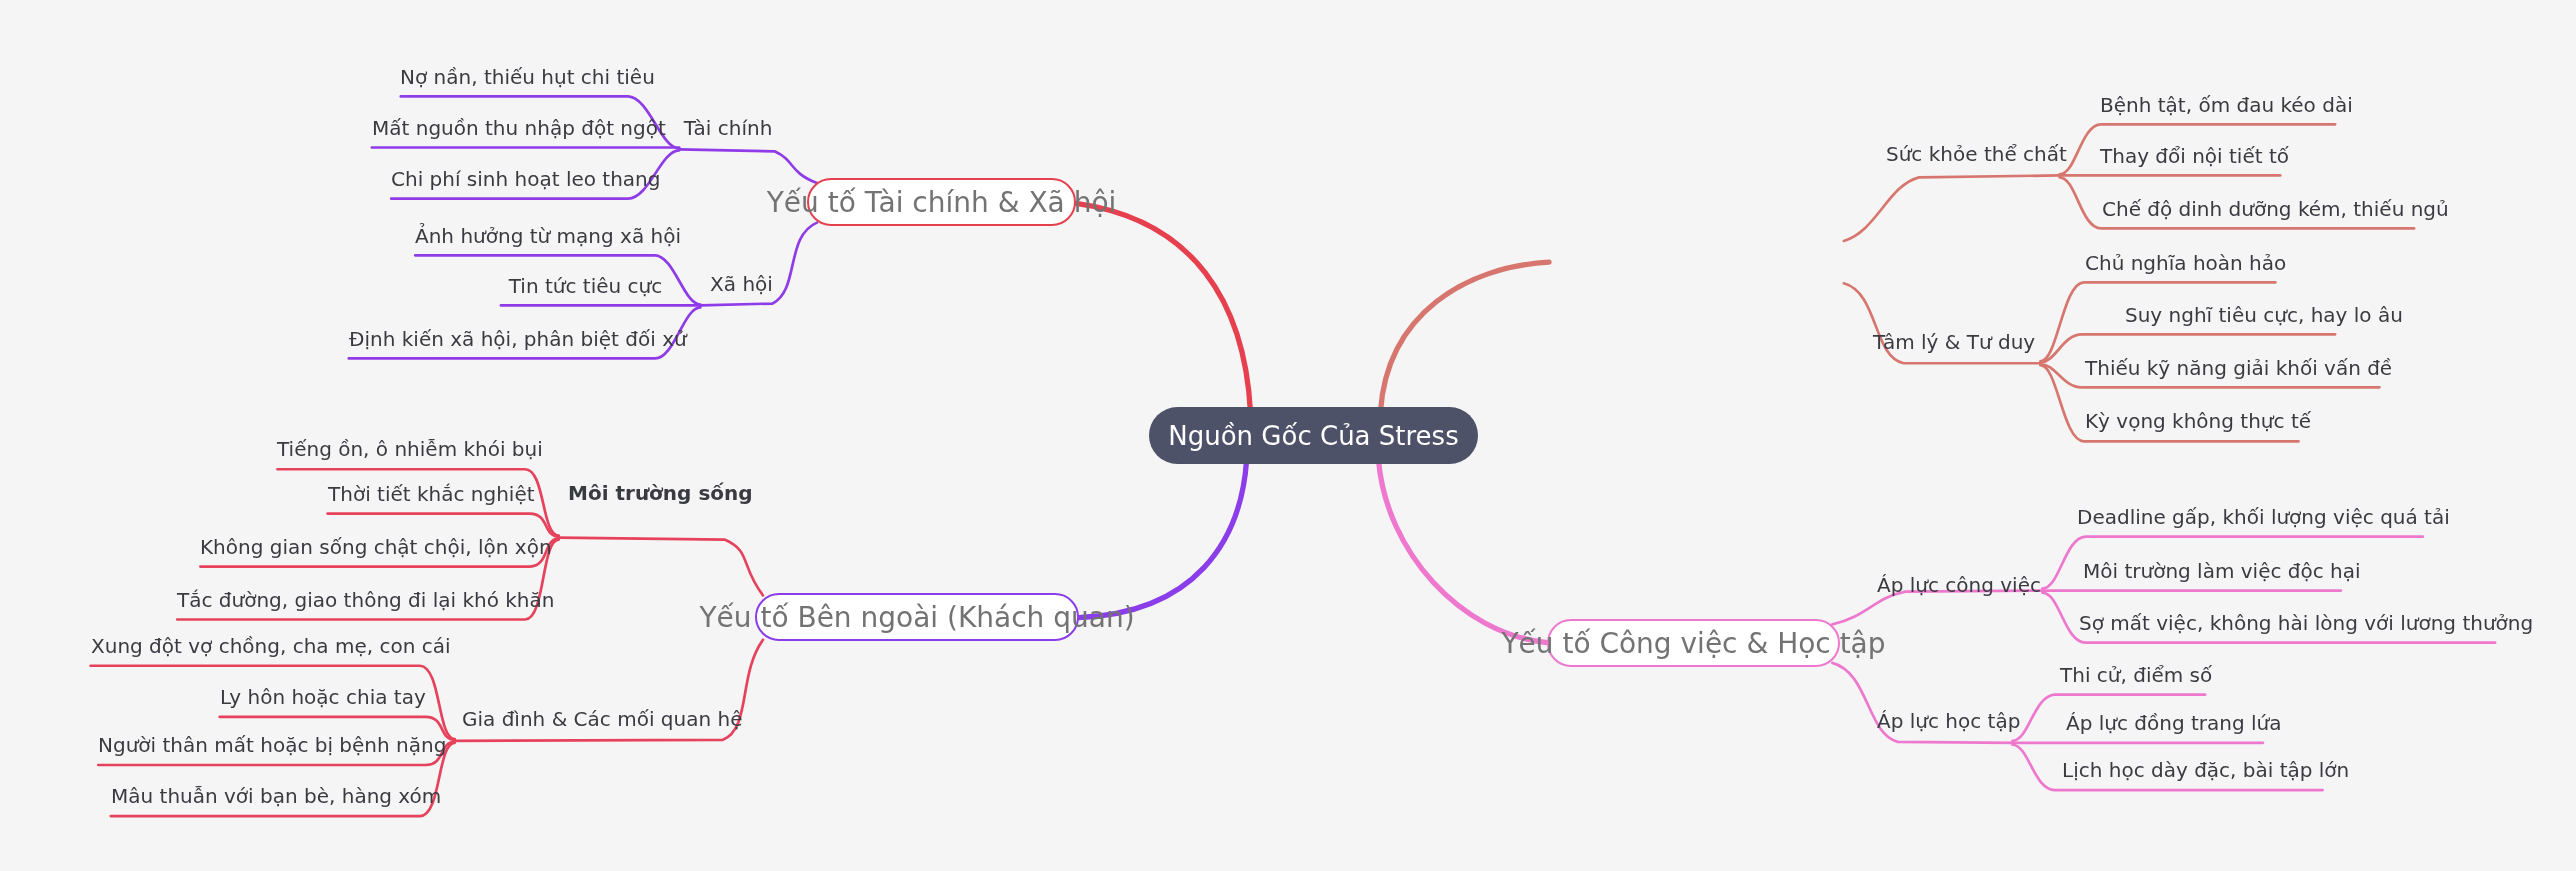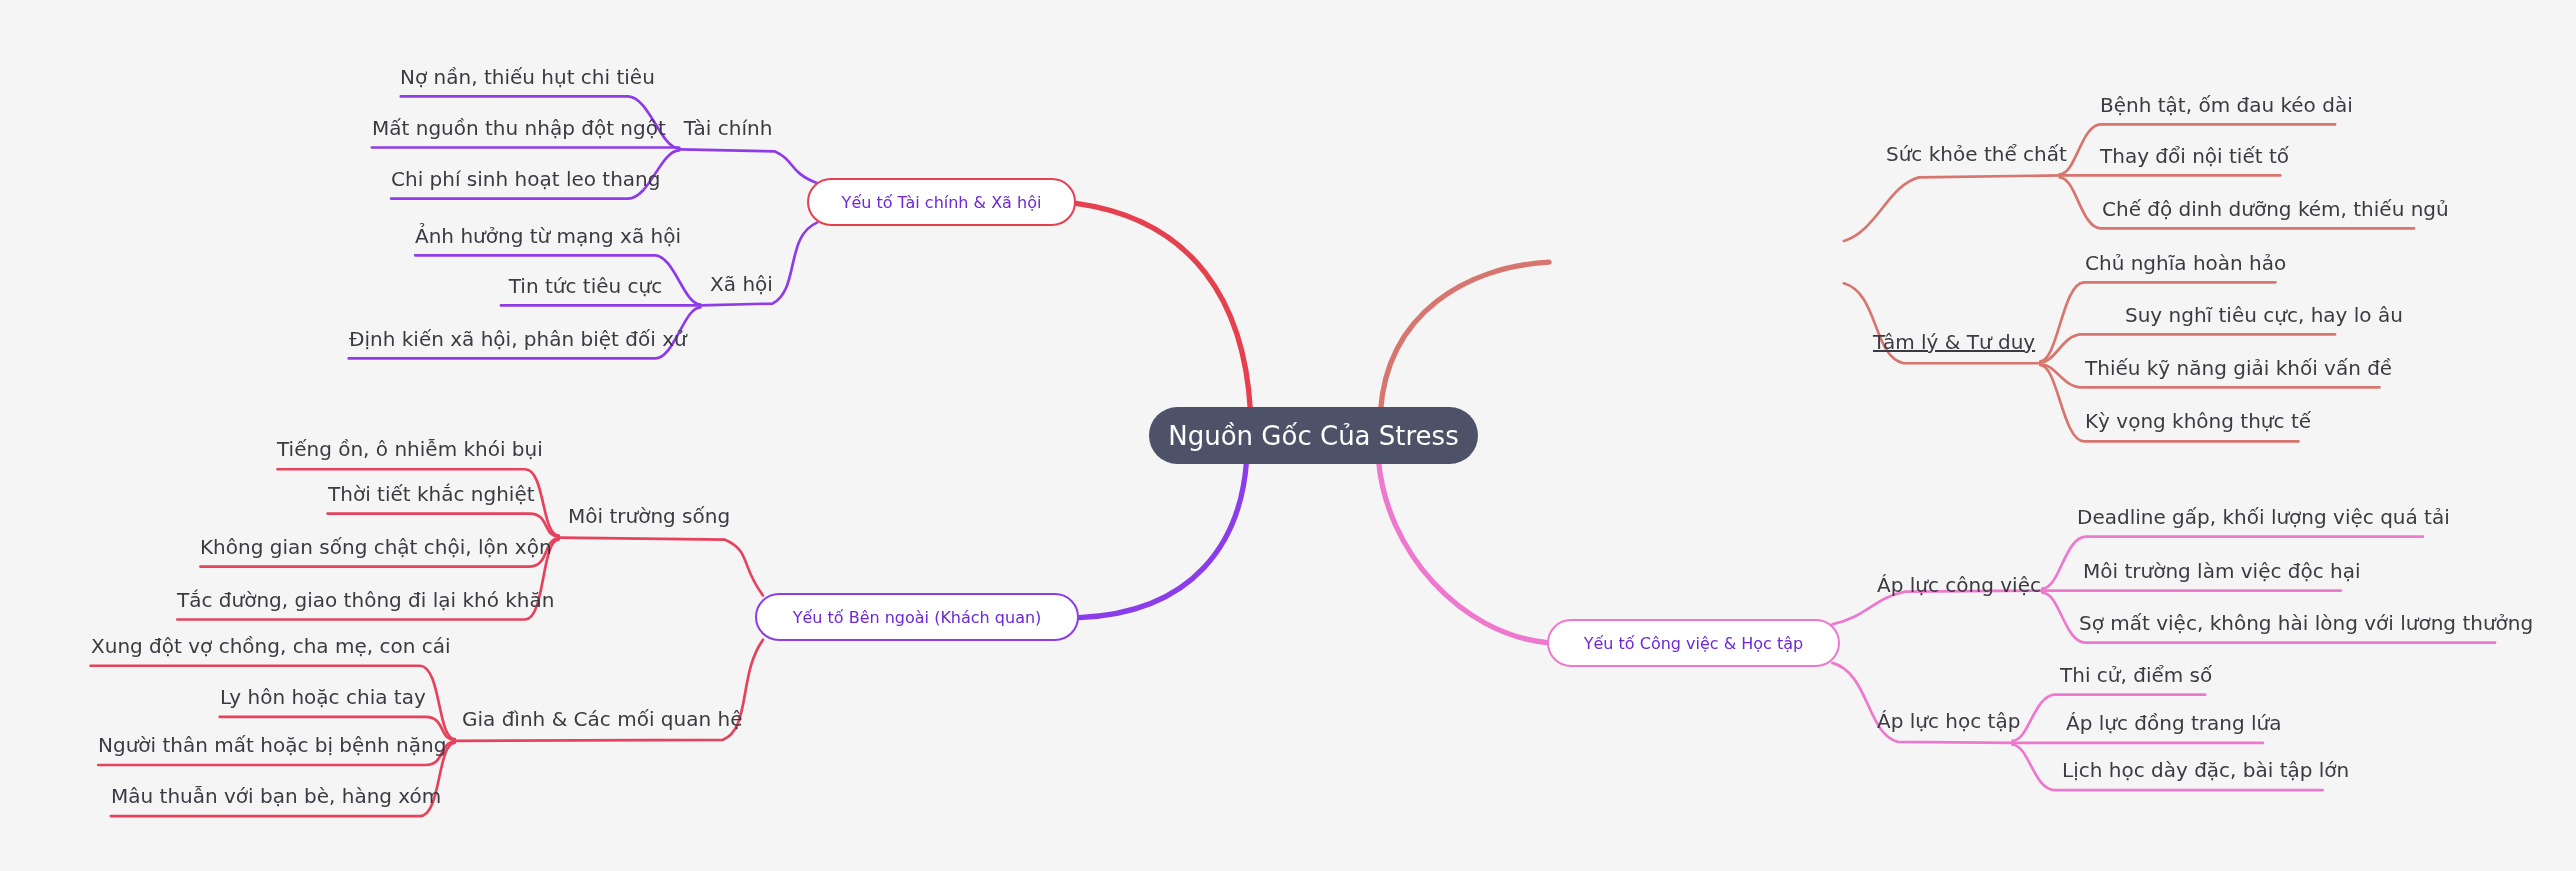--- a/index.html
+++ b/index.html
@@ -11,21 +11,21 @@
   .links path{fill:none;stroke-linecap:round;}
   .links path.thick{stroke-width:5.5px;}
   .links path.thin{stroke-width:2.8px;}
   .label{
     position:absolute;height:27px;line-height:27px;text-align:center;
     font-size:20px;color:#3a3a41;white-space:nowrap;
   }
   .pill{
     position:absolute;background:#ffffff;border:2.9px solid #888;border-radius:27px;
     display:flex;align-items:center;justify-content:center;
-    font-size:16px;color:#6d28d9;white-space:nowrap;box-sizing:border-box;
+    font-size:28px;color:#737373;white-space:nowrap;box-sizing:border-box;
   }
   .pill.central{
     background:#4e5269;border:none;color:#ffffff;font-size:26px;border-radius:29px;
   }
   .pill.b0{border-color:#e6404f;}
   .pill.b1{border-color:#d7766e;}
   .pill.b2{border-color:#8a3de8;}
   .pill.b3{border-color:#ee78ce;}
 </style>
 </head>
@@ -90,22 +90,22 @@
   <div class="pill b2" style="left:755px;top:593px;width:324px;height:48px;">
     <span>Yếu tố Bên ngoài (Khách quan)</span>
   </div>
   <div class="pill b3" style="left:1547px;top:619px;width:293px;height:48px;">
     <span>Yếu tố Công việc &amp; Học tập</span>
   </div>
 
   <div class="label" style="left:674px;top:115px;width:108px;">Tài chính</div>
   <div class="label" style="left:697px;top:271px;width:89px;">Xã hội</div>
   <div class="label" style="left:1886px;top:141px;width:166px;">Sức khỏe thể chất</div>
-  <div class="label" style="left:1873px;top:329px;width:160px;text-decoration:underline;">Tâm lý &amp; Tư duy</div>
-  <div class="label" style="left:568px;top:503px;width:159px;">Môi trường sống</div>
+  <div class="label" style="left:1873px;top:329px;width:160px;">Tâm lý &amp; Tư duy</div>
+  <div class="label" style="left:568px;top:480px;width:159px;font-weight:bold;">Môi trường sống</div>
   <div class="label" style="left:462px;top:706px;width:258px;">Gia đình &amp; Các mối quan hệ</div>
   <div class="label" style="left:1877px;top:572px;width:162px;">Áp lực công việc</div>
   <div class="label" style="left:1877px;top:708px;width:135px;">Áp lực học tập</div>
 
   <div class="label" style="left:400px;top:64px;width:231px;">Nợ nần, thiếu hụt chi tiêu</div>
   <div class="label" style="left:372px;top:115px;width:252px;">Mất nguồn thu nhập đột ngột</div>
   <div class="label" style="left:391px;top:166px;width:239px;">Chi phí sinh hoạt leo thang</div>
 
   <div class="label" style="left:415px;top:223px;width:246px;">Ảnh hưởng từ mạng xã hội</div>
   <div class="label" style="left:501px;top:273px;width:169px;">Tin tức tiêu cực</div>

